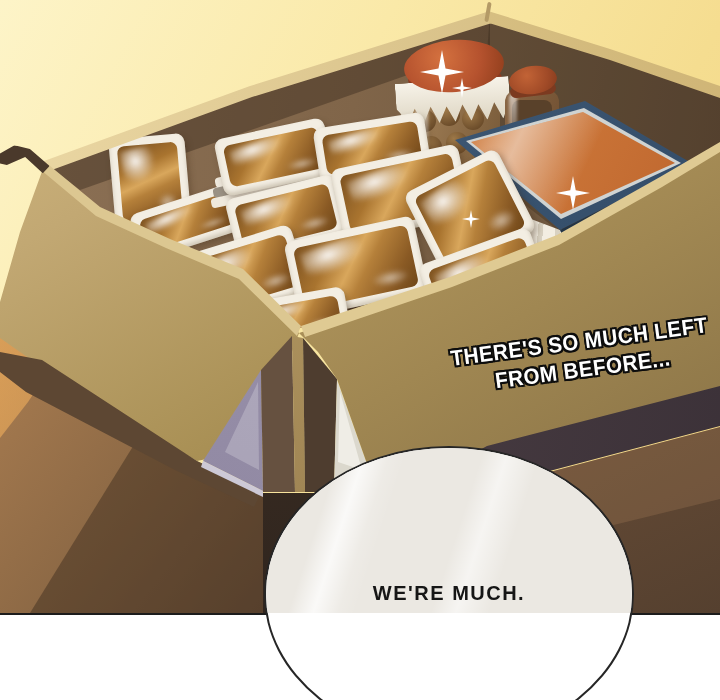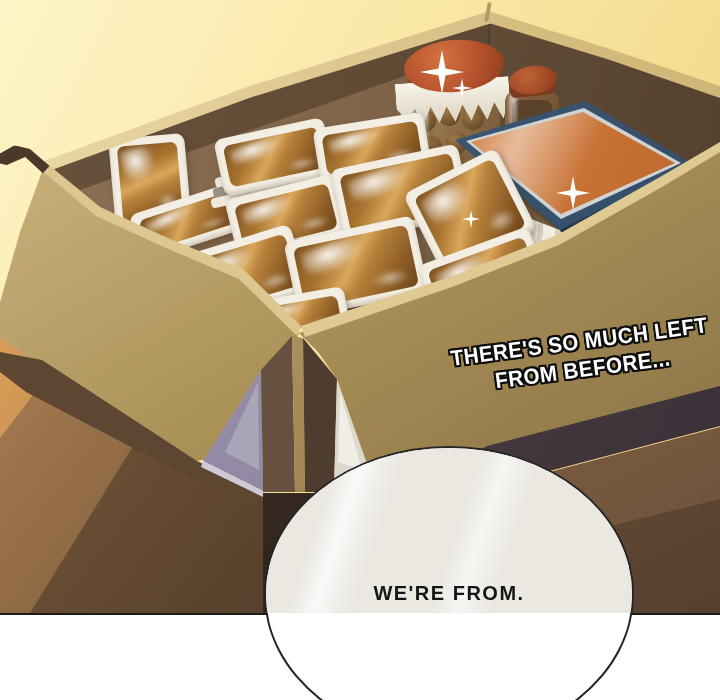--- a/index.html
+++ b/index.html
@@ -225,15 +225,15 @@
     <div class="crease"></div>
 
     <div class="shout">
       <span class="ln">THERE'S SO MUCH LEFT</span>
       <span class="ln">FROM BEFORE...</span>
     </div>
   </div>
 
   <div class="bubble">
     <div class="bubble-top"></div>
-    <div class="bubble-text">WE'RE FROM.</div>
+    <div class="bubble-text">WE'RE MUCH.</div>
   </div>
 </div>
 
 </body></html>

